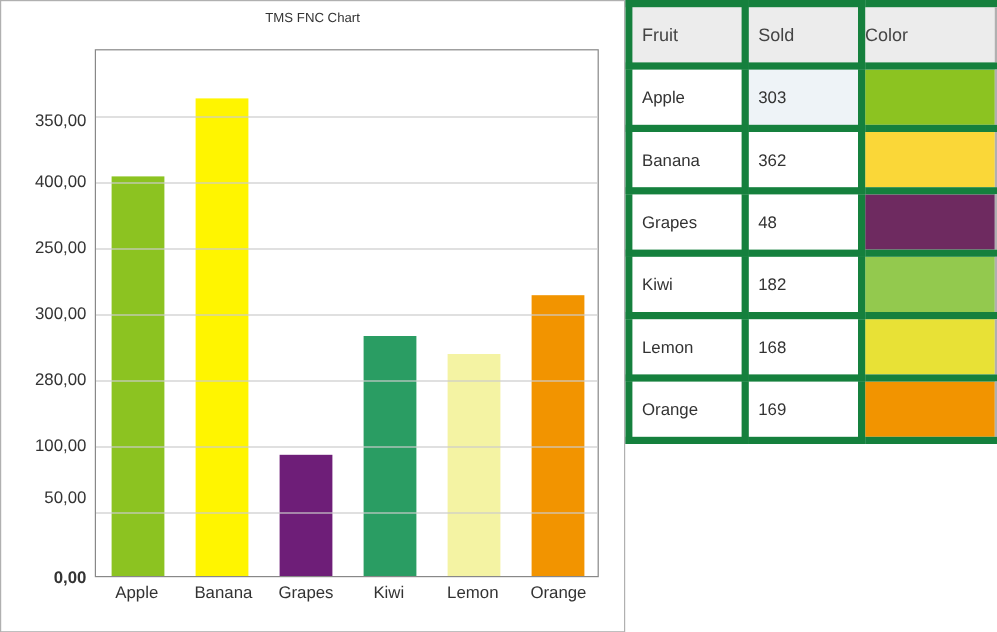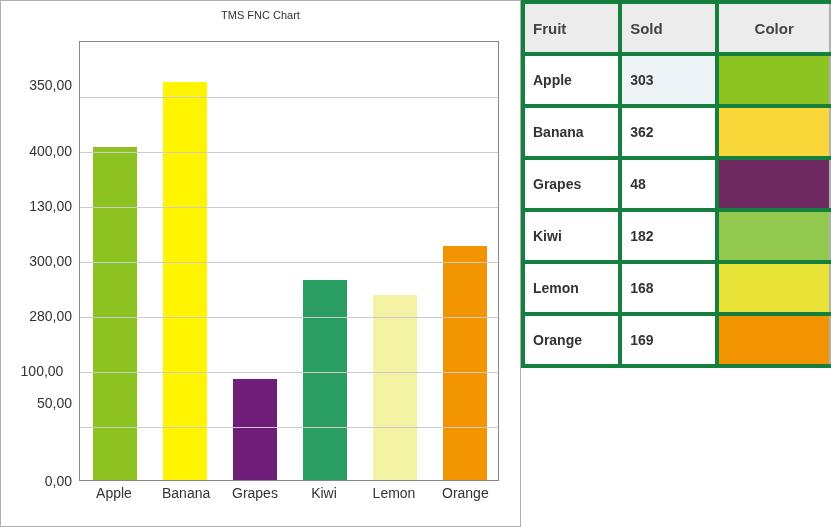--- a/index.html
+++ b/index.html
@@ -69,35 +69,35 @@
     .table-panel {
       width: 310px;
       height: 527px;
       background: #fff;
     }
     table {
       border-collapse: collapse;
       width: 100%;
     }
     th, td {
-      border: 4px solid #15803d;
+      border: 6px solid #15803d;
       text-align: left;
       padding: 0 8px;
-      font-weight: bold;
+      font-weight: normal;
       height: 52px;
       vertical-align: middle;
     }
     th {
       background: #ececec;
       font-size: 15px;
       color: #444;
     }
     .col-fruit { width: 95px; }
     .col-sold { width: 95px; margin-left: 40px; }
-    .col-color { width: 110px; padding: 0; text-align: center; }
+    .col-color { width: 110px; padding: 0; }
     .cell-selected {
       background: #eef3f7;
     }
     .color-swatch {
       width: 100%;
       height: 100%;
       display: block;
     }
     .table-right-edge {
       border-right: 2px solid #b0b0b0;
@@ -118,28 +118,28 @@
         <div class="bar" style="left: 363px; height: 234.3px; background: rgb(242, 148, 0);"></div>
       </div>
   <div class="gridline" style="top: 385px;"></div>
       <div class="gridline" style="top: 330px;"></div>
       <div class="gridline" style="top: 275px;"></div>
       <div class="gridline" style="top: 220px;"></div>
       <div class="gridline" style="top: 165px;"></div>
       <div class="gridline" style="top: 110px;"></div>
       <div class="gridline" style="top: 55px;"></div>
     </div>
-<div class="y-tick-label" style="top: 480px;">0,00</div>
-    <div class="y-tick-label" style="top: 402px;">50,00</div>
-    <div class="y-tick-label" style="top: 370px; text-align: center;">100,00</div>
+<div class="y-tick-label" style="top: 480px; font-weight: bold;">0,00</div>
+    <div class="y-tick-label" style="top: 413px;">50,00</div>
+    <div class="y-tick-label" style="top: 370px;">100,00</div>
     <div class="y-tick-label" style="top: 315px;">280,00</div>
     <div class="y-tick-label" style="top: 260px;">300,00</div>
-    <div class="y-tick-label" style="top: 205px;">130,00</div>
+    <div class="y-tick-label" style="top: 205px;">250,00</div>
     <div class="y-tick-label" style="top: 150px;">400,00</div>
-    <div class="y-tick-label" style="top: 84px;">350,00</div>
+    <div class="y-tick-label" style="top: 99px;">350,00</div>
     <div class="x-tick-label" style="left: 91px;">Apple</div>
     <div class="x-tick-label" style="left: 161px;">Banana</div>
     <div class="x-tick-label" style="left: 231px;">Grapes</div>
     <div class="x-tick-label" style="left: 301px;">Kiwi</div>
     <div class="x-tick-label" style="left: 371px;">Lemon</div>
     <div class="x-tick-label" style="left: 441px;">Orange</div>
   </div>
 
 <div class="table-panel">
   <table>

